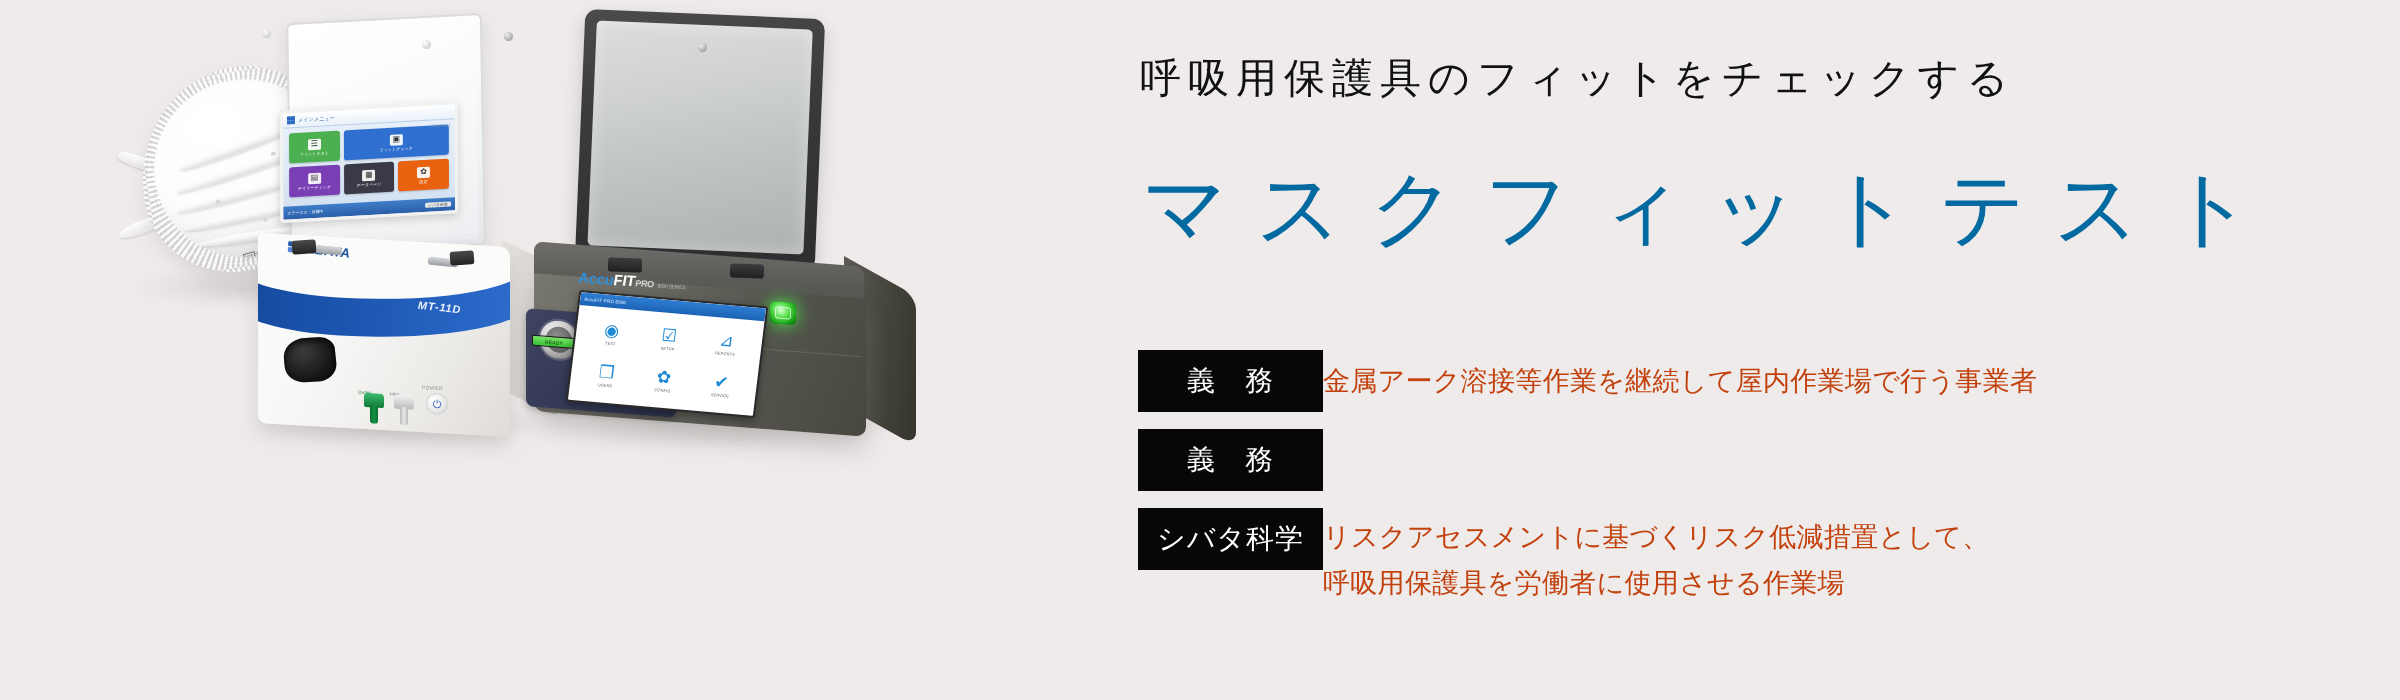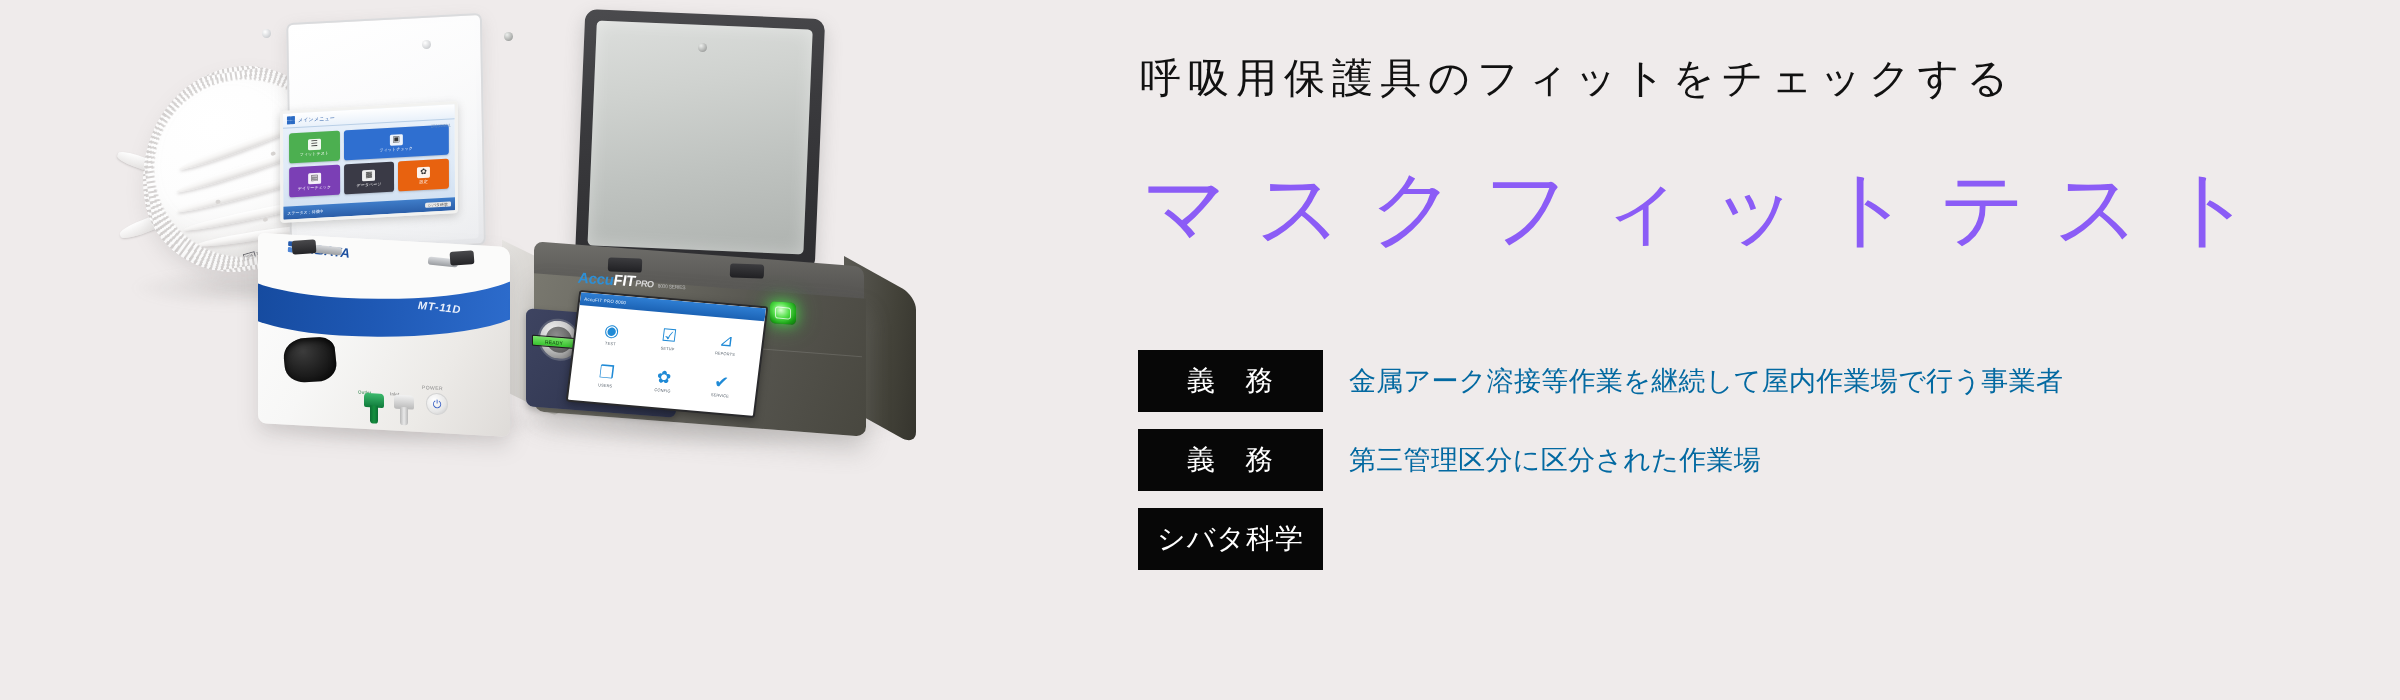--- a/index.html
+++ b/index.html
@@ -502,21 +502,21 @@
     font-size: 41px;
     color: #111111;
     letter-spacing: 7px;
     white-space: nowrap;
   }
   .headline {
     position: absolute;
     left: 12px; top: 167px;
     font-family: "Liberation Serif", "DejaVu Serif", serif;
     font-size: 84px;
-    color: #8b5cf6;
+    color: #0369a1;
     letter-spacing: 28px;
     white-space: nowrap;
     line-height: 1;
   }
 
   .rows { position: absolute; left: 8px; top: 350px; width: 1250px; font-family: Liberation Serif, serif; }
   .row {
     display: flex;
     align-items: flex-start;
     margin-bottom: 17px;
@@ -528,23 +528,22 @@
     color: #ffffff;
     text-align: center;
     font-size: 28px;
     line-height: 62px;
     height: 62px;
     letter-spacing: 1px;
     white-space: nowrap;
   }
   .row-text {
     font-size: 27px;
-    color: #0369a1;
+    color: #c2410c;
     line-height: 62px;
-    padding-left: 26px;
     white-space: nowrap;
     letter-spacing: .3px;
   }
   .row.tall .row-text {
     line-height: 46px;
     padding-top: 6px;
   }
   .row.tall .row-text div { white-space: nowrap; }
 </style>
 </head>
@@ -747,23 +746,26 @@
 
     <div class="rows">
 
       <div class="row">
         <div class="badge">義　務</div>
         <div class="row-text">金属アーク溶接等作業を継続して屋内作業場で行う事業者</div>
       </div>
 
       <div class="row">
         <div class="badge">義　務</div>
-        <div class="row-text">第三管理区分に区分された作業場</div>
       </div>
 
       <div class="row tall">
         <div class="badge">シバタ科学</div>
+        <div class="row-text">
+          <div>リスクアセスメントに基づくリスク低減措置として、</div>
+          <div>呼吸用保護具を労働者に使用させる作業場</div>
+        </div>
       </div>
 
     </div>
   </div>
 
 </div>
 
 </body></html>

